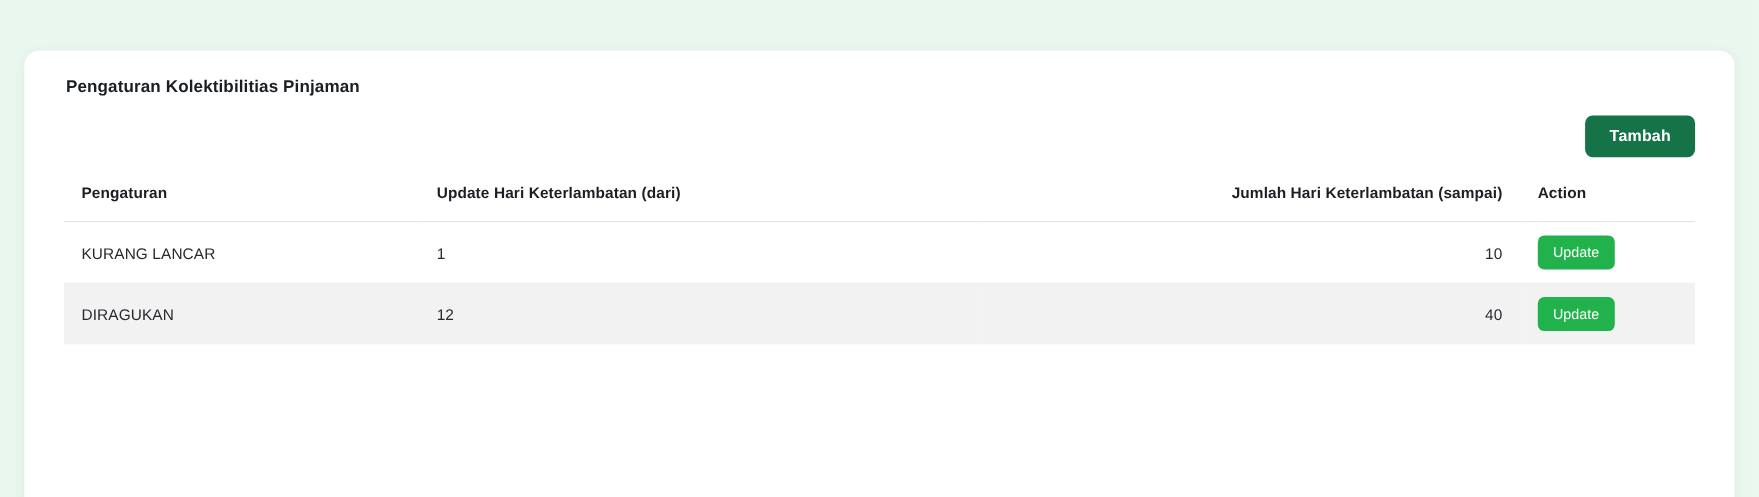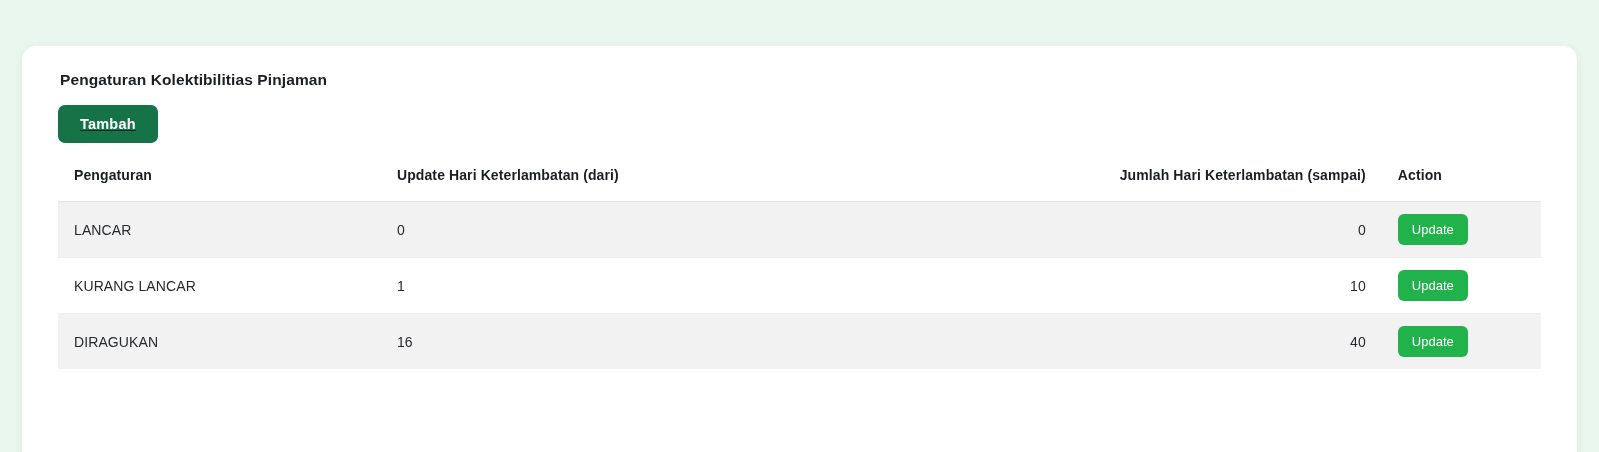--- a/index.html
+++ b/index.html
@@ -32,24 +32,23 @@
   }
   .card-title {
     font-size: 15.5px;
     font-weight: bold;
     color: #1b1f23;
     letter-spacing: 0.1px;
     margin: 3px 0 0 20px;
   }
   .toolbar {
     display: flex;
-    justify-content: flex-start;
+    justify-content: flex-end;
     padding: 0 18px;
     margin-top: 16px;
-    text-decoration: underline;
   }
   .btn-add {
     background: #157347;
     color: #ffffff;
     border: none;
     border-radius: 7px;
     font-size: 14.5px;
     font-weight: bold;
     font-family: "Liberation Sans", sans-serif;
     padding: 11px 22px;
@@ -122,39 +121,31 @@
       <table>
         <thead>
           <tr>
             <th class="col-1">Pengaturan</th>
             <th class="col-2">Update Hari Keterlambatan (dari)</th>
             <th class="col-3">Jumlah Hari Keterlambatan (sampai)</th>
             <th class="col-4">Action</th>
           </tr>
         </thead>
         <tbody>
-          <tr class="striped">
-            <td class="col-1">LANCAR</td>
-            <td class="col-2">0</td>
-            <td class="col-3">0</td>
-            <td class="col-4 action-cell">
-              <button class="btn-update">Update</button>
-            </td>
-          </tr>
           <tr>
             <td class="col-1">KURANG LANCAR</td>
             <td class="col-2">1</td>
             <td class="col-3">10</td>
             <td class="col-4 action-cell">
               <button class="btn-update">Update</button>
             </td>
           </tr>
           <tr class="striped">
             <td class="col-1">DIRAGUKAN</td>
-            <td class="col-2">16</td>
+            <td class="col-2">12</td>
             <td class="col-3">40</td>
             <td class="col-4 action-cell">
               <button class="btn-update">Update</button>
             </td>
           </tr>
         </tbody>
       </table>
     </div>
 
   </div>

